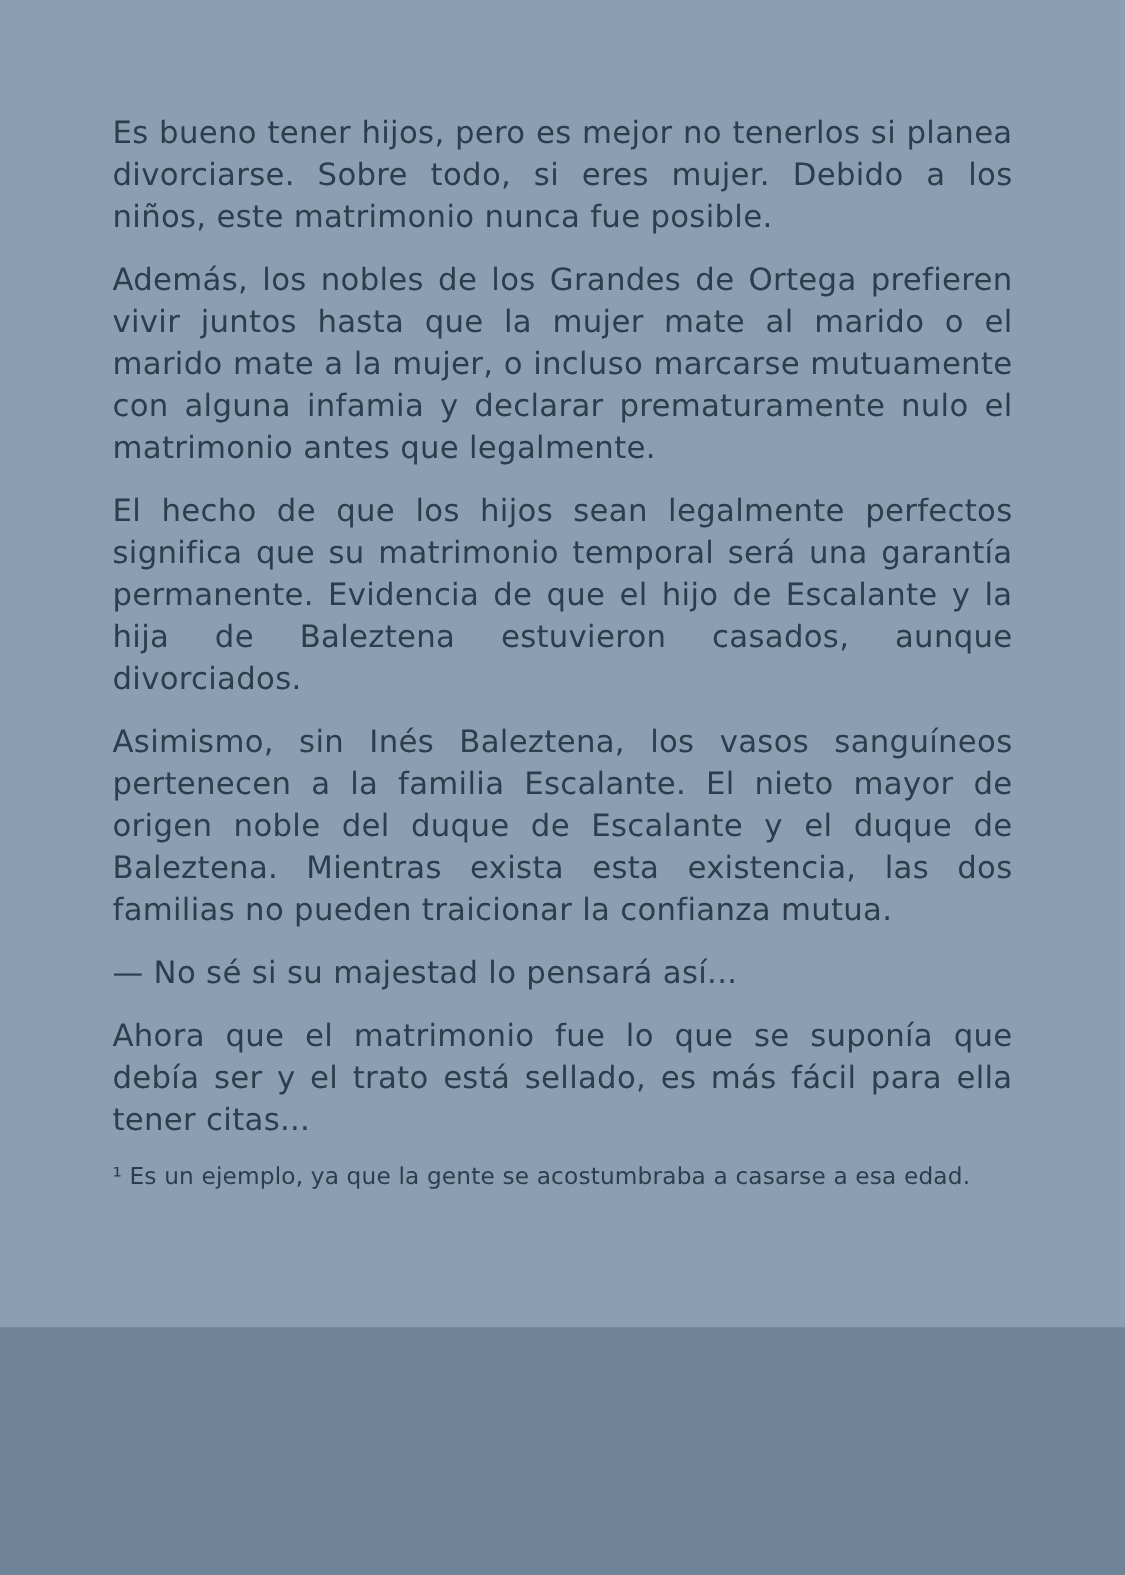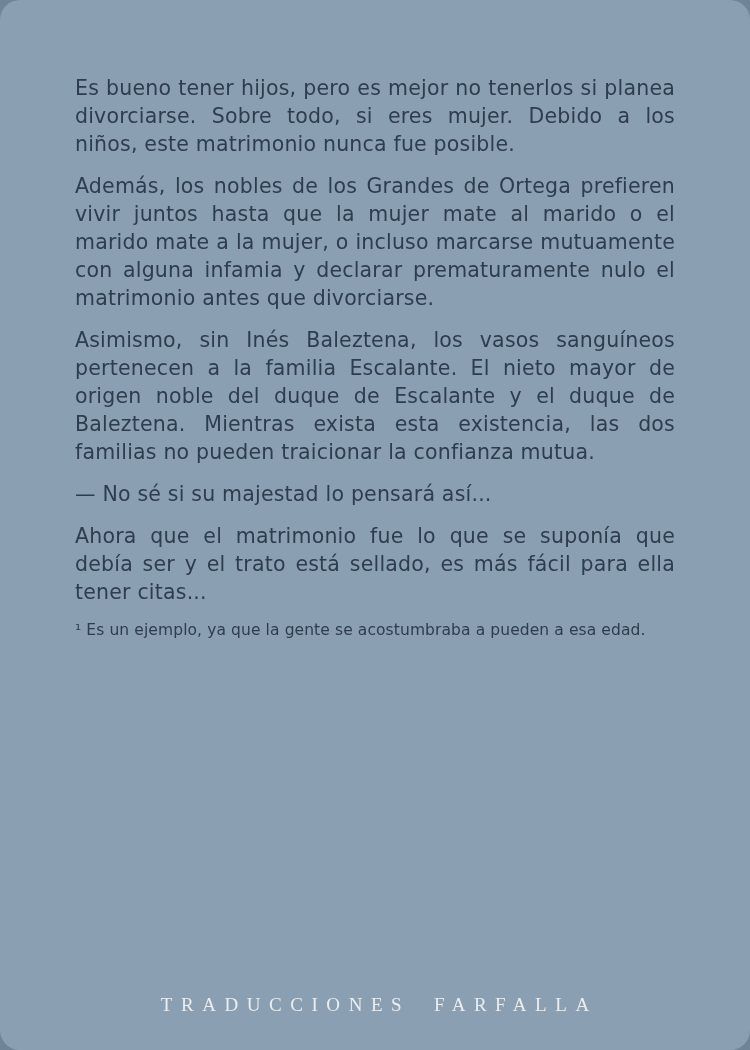--- a/index.html
+++ b/index.html
@@ -3,27 +3,26 @@
 <meta charset="utf-8">
 <style>
   html, body {
     margin: 0;
     padding: 0;
     background: #6f8497;
   }
   .page {
     position: relative;
     width: 750px;
-    height: 1050px;
+    height: 885px;
     margin: 0 auto;
     background: #8B9FB2;
     overflow: hidden;
     box-sizing: border-box;
     font-family: "DejaVu Sans", "Liberation Sans", sans-serif;
-    border-radius: 20px;
   }
   .content {
     position: absolute;
     top: 74px;
     left: 75px;
     width: 600px;
   }
   .content p.body-para {
     margin: 0 0 14px 0;
     font-size: 20.5px;
@@ -58,20 +57,21 @@
     text-indent: 0.45em; 
     margin-top: 22px;
   }
 </style>
 </head>
 <body>
 
 <div class="page">
   <div class="content">
     <p class="body-para">Es bueno tener hijos, pero es mejor no tenerlos si planea divorciarse. Sobre todo, si eres mujer. Debido a los niños, este matrimonio nunca fue posible.</p>
-    <p class="body-para">Además, los nobles de los Grandes de Ortega prefieren vivir juntos hasta que la mujer mate al marido o el marido mate a la mujer, o incluso marcarse mutuamente con alguna infamia y declarar prematuramente nulo el matrimonio antes que divorciarse.</p>
+    <p class="body-para">Además, los nobles de los Grandes de Ortega prefieren vivir juntos hasta que la mujer mate al marido o el marido mate a la mujer, o incluso marcarse mutuamente con alguna infamia y declarar prematuramente nulo el matrimonio antes que legalmente.</p>
+    <p class="body-para">El hecho de que los hijos sean legalmente perfectos significa que su matrimonio temporal será una garantía permanente. Evidencia de que el hijo de Escalante y la hija de Baleztena estuvieron casados, aunque divorciados.</p>
     <p class="body-para">Asimismo, sin Inés Baleztena, los vasos sanguíneos pertenecen a la familia Escalante. El nieto mayor de origen noble del duque de Escalante y el duque de Baleztena. Mientras exista esta existencia, las dos familias no pueden traicionar la confianza mutua.</p>
     <p class="body-para">— No sé si su majestad lo pensará así...</p>
     <p class="body-para">Ahora que el matrimonio fue lo que se suponía que debía ser y el trato está sellado, es más fácil para ella tener citas...</p>
-    <p class="footnote">¹ Es un ejemplo, ya que la gente se acostumbraba a pueden a esa edad.</p>
+    <p class="footnote">¹ Es un ejemplo, ya que la gente se acostumbraba a casarse a esa edad.</p>
   </div>
   <div class="footer-credit">TRADUCCIONES  FARFALLA</div>
 </div>
 
 </body></html>

